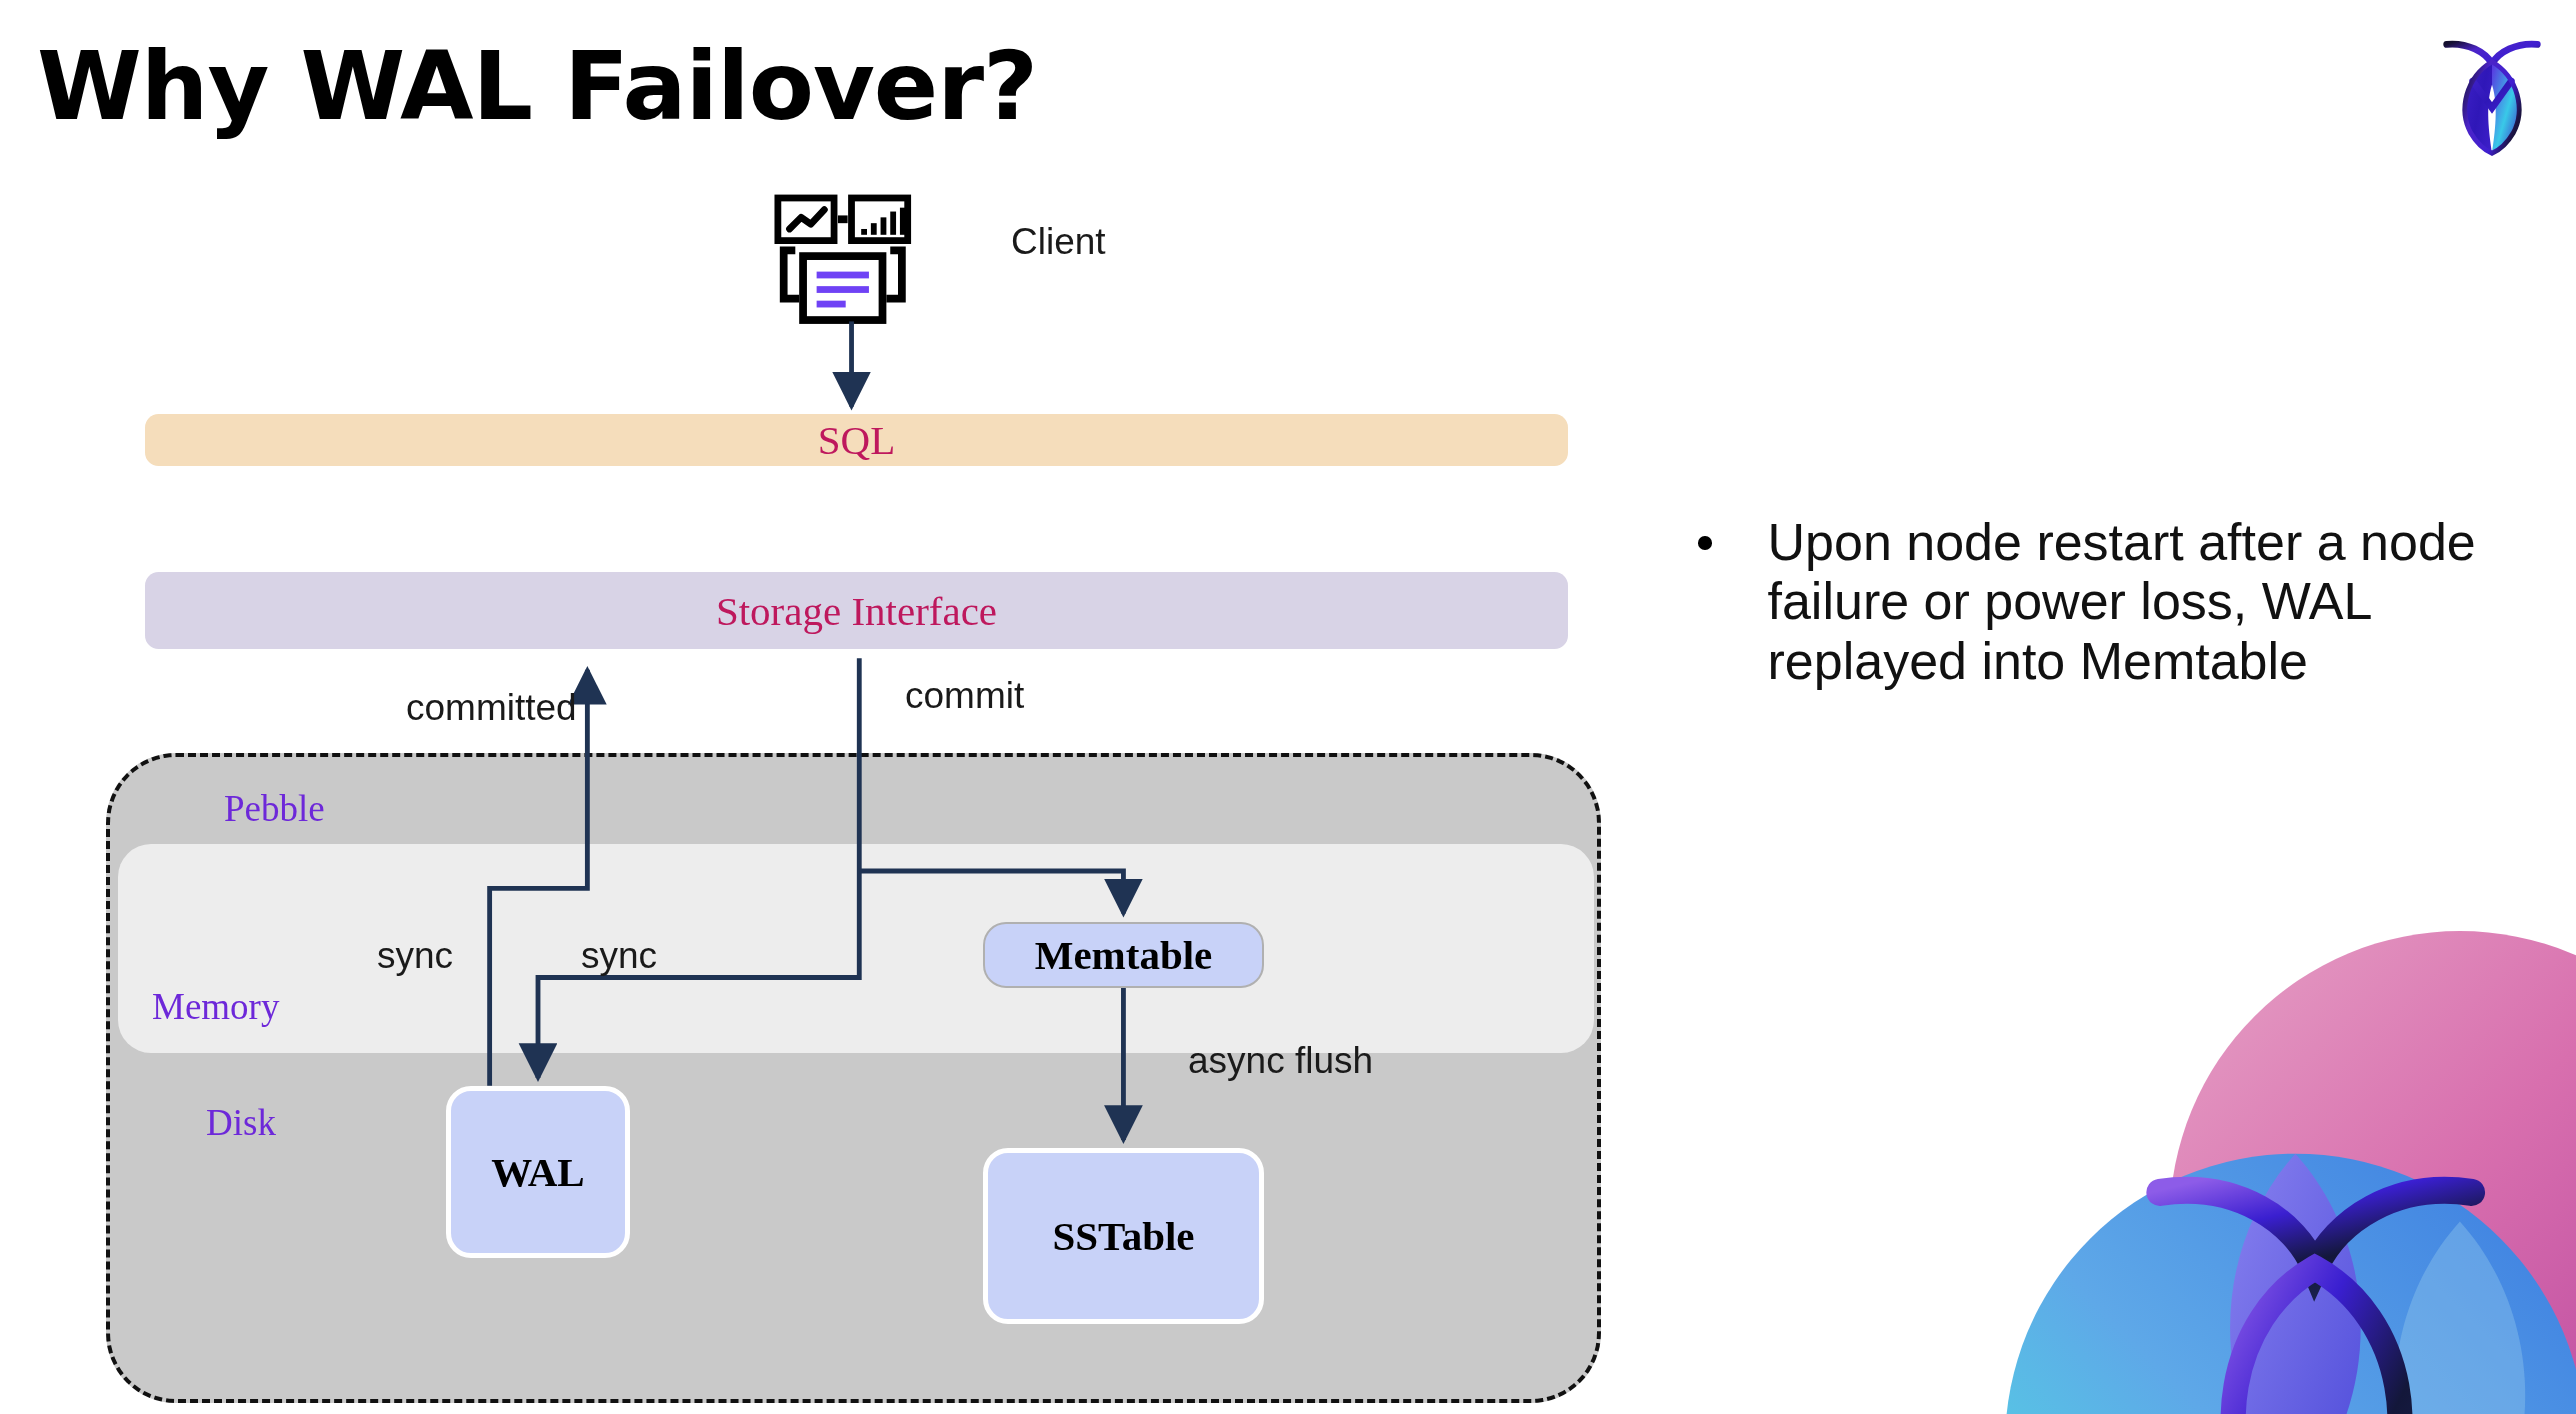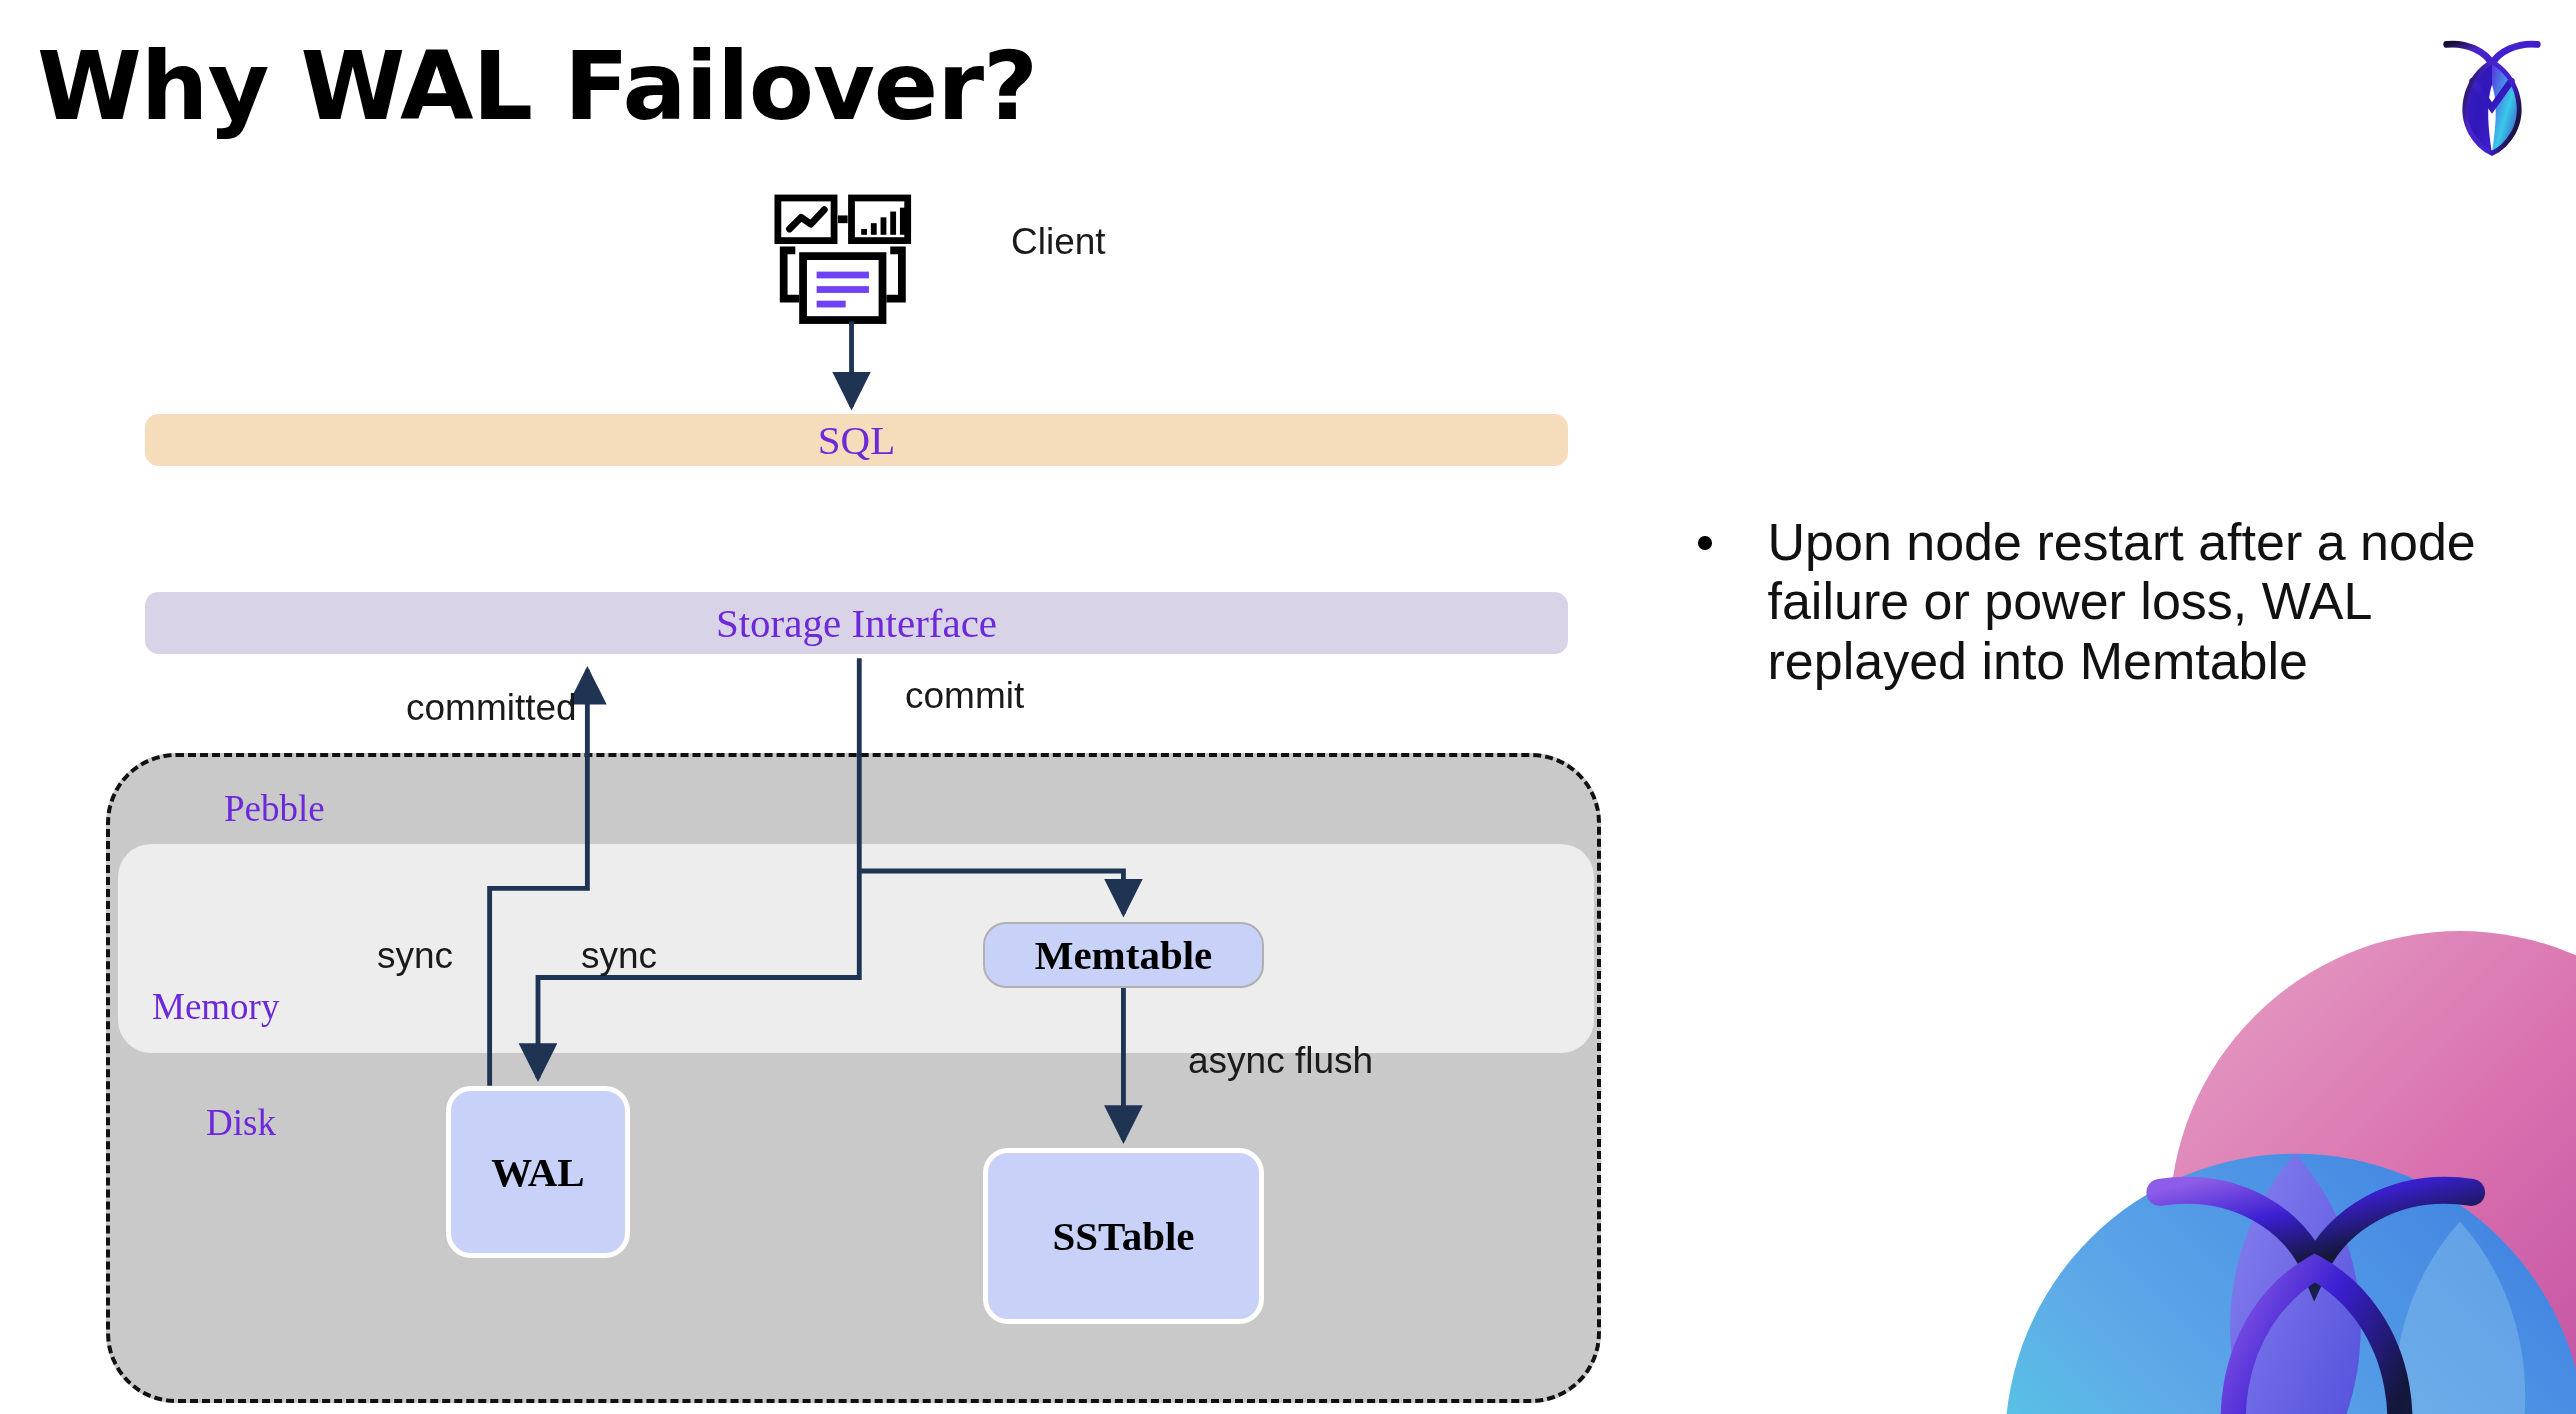--- a/index.html
+++ b/index.html
@@ -64,26 +64,26 @@
   .layer-bar {
     position: absolute;
     left: 145px;
     width: 1423px;
     border-radius: 13.5px;
     display: flex;
     align-items: center;
     justify-content: center;
     font-family: "Liberation Serif", serif;
     font-size: 41px;
-    color: #6d28d9;
+    color: #be185d;
     text-align: center;
   }
   #bar-sql { top: 414px; height: 52px; background: #f5ddbb; }
   #bar-kv  { top: 503px; height: 52px; background: #bcdeda; }
-  #bar-storage { top: 592px; height: 62px; background: #d8d3e6; }
+  #bar-storage { top: 572px; height: 77px; background: #d8d3e6; }
 
   
   #pebble-box {
     position: absolute;
     left: 106px;
     top: 753px;
     width: 1495px;
     height: 650px;
     background: #c9c9c9;
     border: 4.8px dashed #111111;

